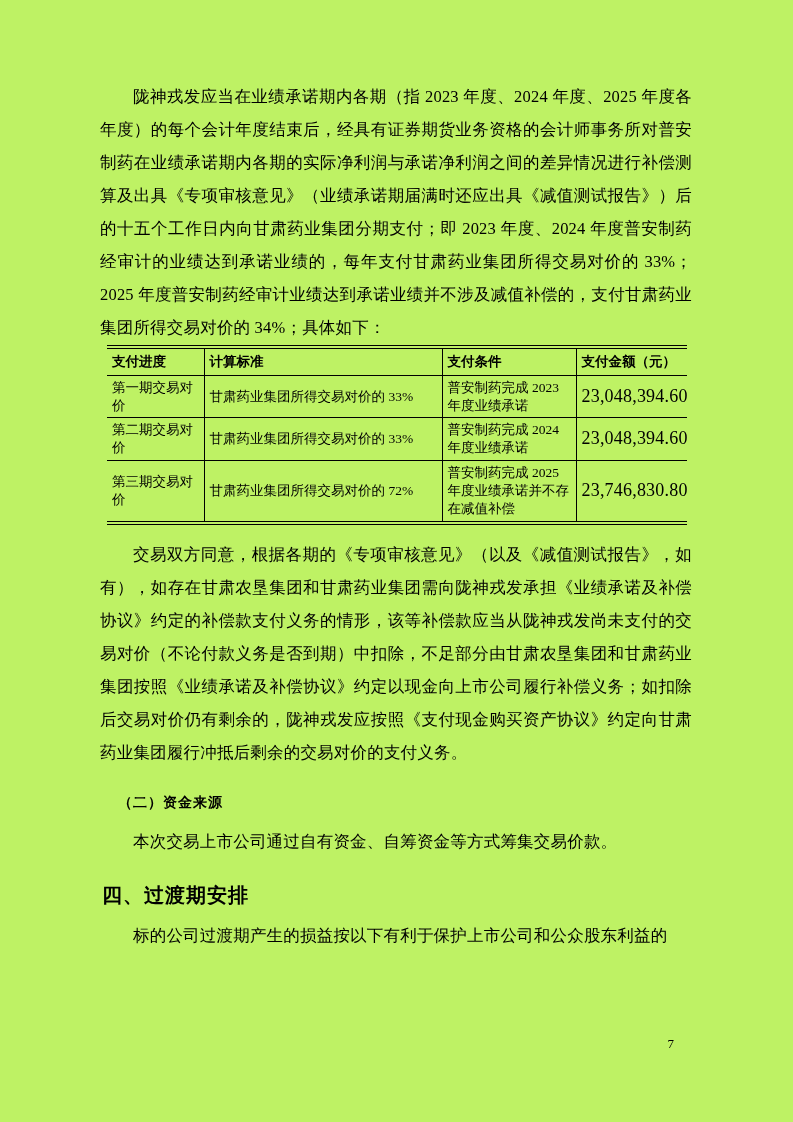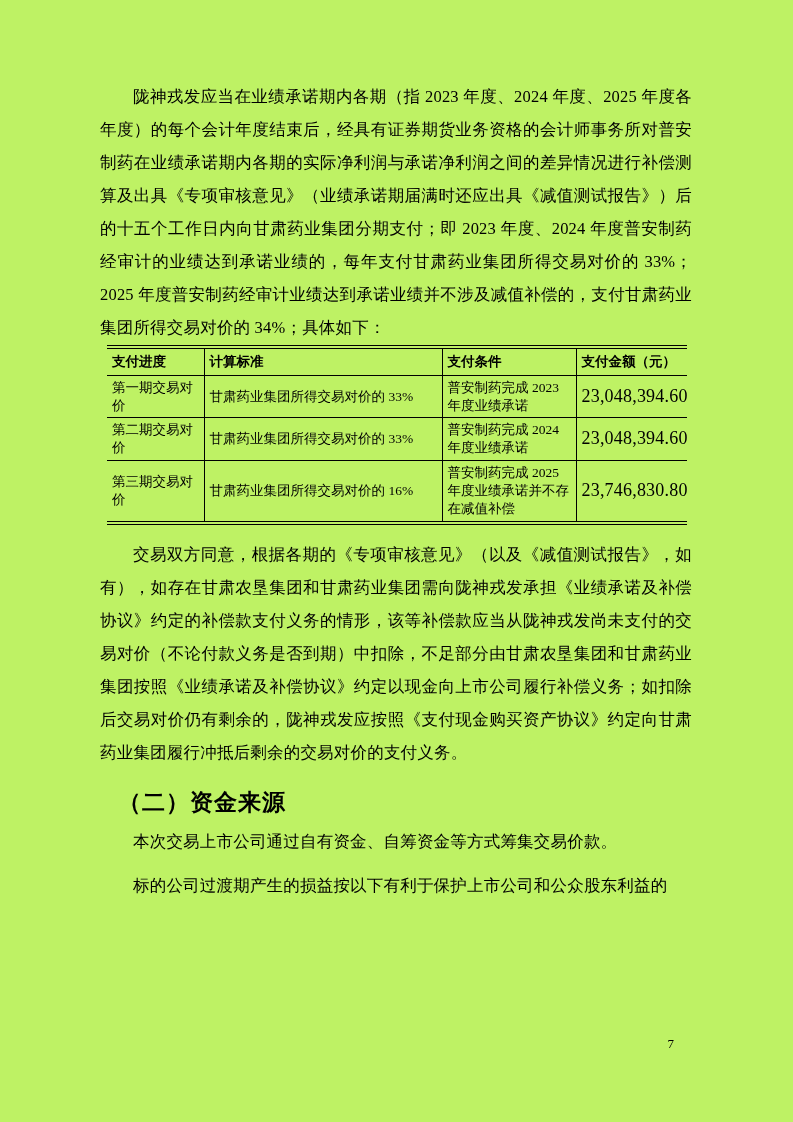--- a/index.html
+++ b/index.html
@@ -58,21 +58,21 @@
   .pay-table .col-condition { width: 134px; }
   .pay-table .col-amount { width: 111px; }
   .pay-table td.amount-cell {
     font-size: 18px;
     letter-spacing: 0.2px;
   }
 
   h3.sub-heading {
     font-family: "Liberation Sans", "DejaVu Sans", sans-serif;
     font-weight: bold;
-    font-size: 23px;
+    font-size: 14px;
     line-height: 24px;
     margin: 21px 0 0 18px;
     letter-spacing: 1px;
   }
   h2.main-heading {
     font-family: "Liberation Sans", "DejaVu Sans", sans-serif;
     font-weight: bold;
     font-size: 20px;
     line-height: 26px;
     margin: 24px 0 0 2px;
@@ -118,32 +118,33 @@
         <td class="amount-cell">23,048,394.60</td>
       </tr>
       <tr>
         <td>第二期交易对价</td>
         <td>甘肃药业集团所得交易对价的 33%</td>
         <td>普安制药完成 2024 年度业绩承诺</td>
         <td class="amount-cell">23,048,394.60</td>
       </tr>
       <tr>
         <td>第三期交易对价</td>
-        <td>甘肃药业集团所得交易对价的 16%</td>
+        <td>甘肃药业集团所得交易对价的 72%</td>
         <td>普安制药完成 2025 年度业绩承诺并不存在减值补偿</td>
         <td class="amount-cell">23,746,830.80</td>
       </tr>
     </tbody>
   </table>
 
   <p class="body-para p2">交易双方同意，根据各期的《专项审核意见》（以及《减值测试报告》，如有），如存在甘肃农垦集团和甘肃药业集团需向陇神戎发承担《业绩承诺及补偿协议》约定的补偿款支付义务的情形，该等补偿款应当从陇神戎发尚未支付的交易对价（不论付款义务是否到期）中扣除，不足部分由甘肃农垦集团和甘肃药业集团按照《业绩承诺及补偿协议》约定以现金向上市公司履行补偿义务；如扣除后交易对价仍有剩余的，陇神戎发应按照《支付现金购买资产协议》约定向甘肃药业集团履行冲抵后剩余的交易对价的支付义务。</p>
 
 
   <h3 class="sub-heading">（二）资金来源</h3>
 
   <p class="body-para after-heading">本次交易上市公司通过自有资金、自筹资金等方式筹集交易价款。</p>
 
+  <h2 class="main-heading">四、过渡期安排</h2>
 
   <p class="body-para after-heading">标的公司过渡期产生的损益按以下有利于保护上市公司和公众股东利益的</p>
 
 </div>
 
 <div class="page-number">7</div>
 
 </body></html>

